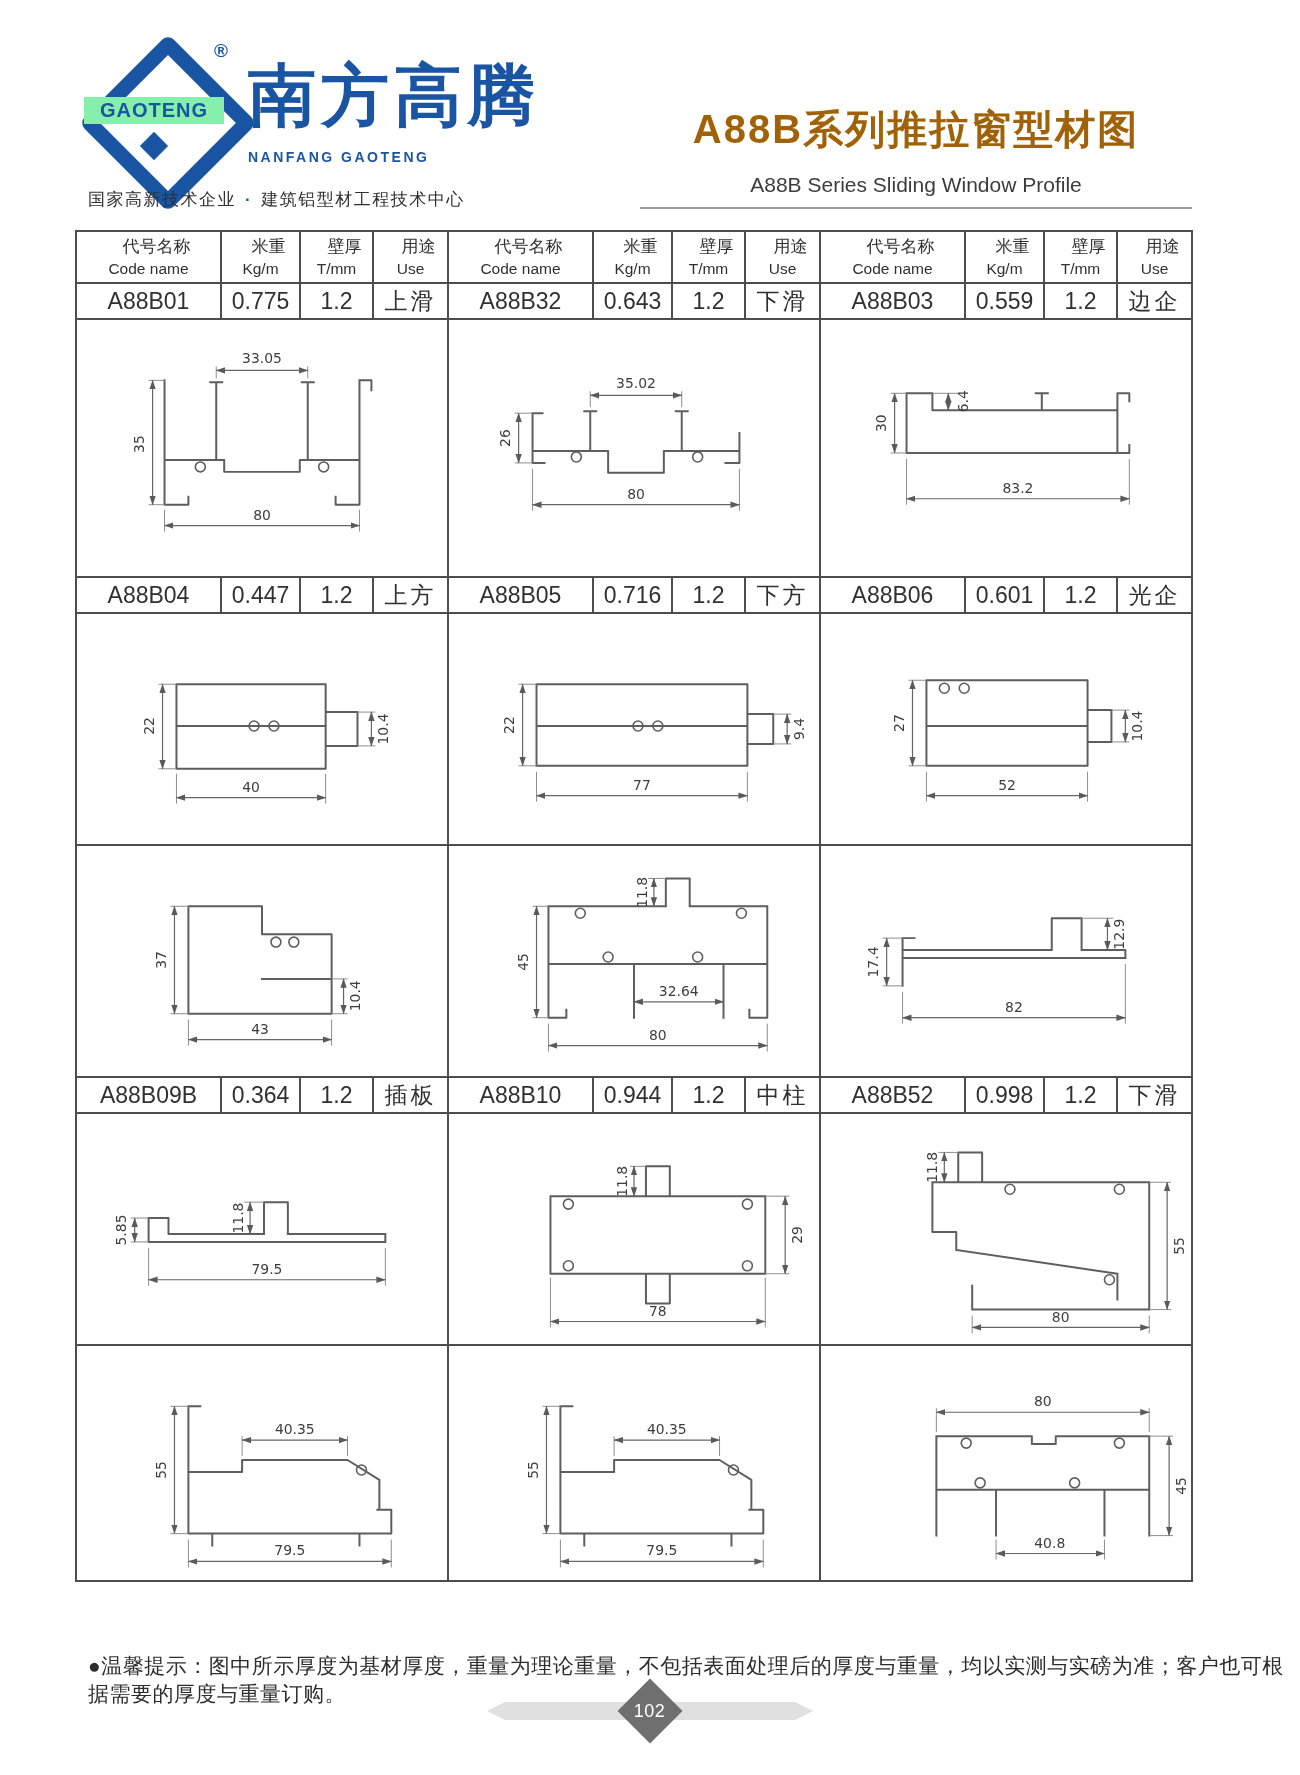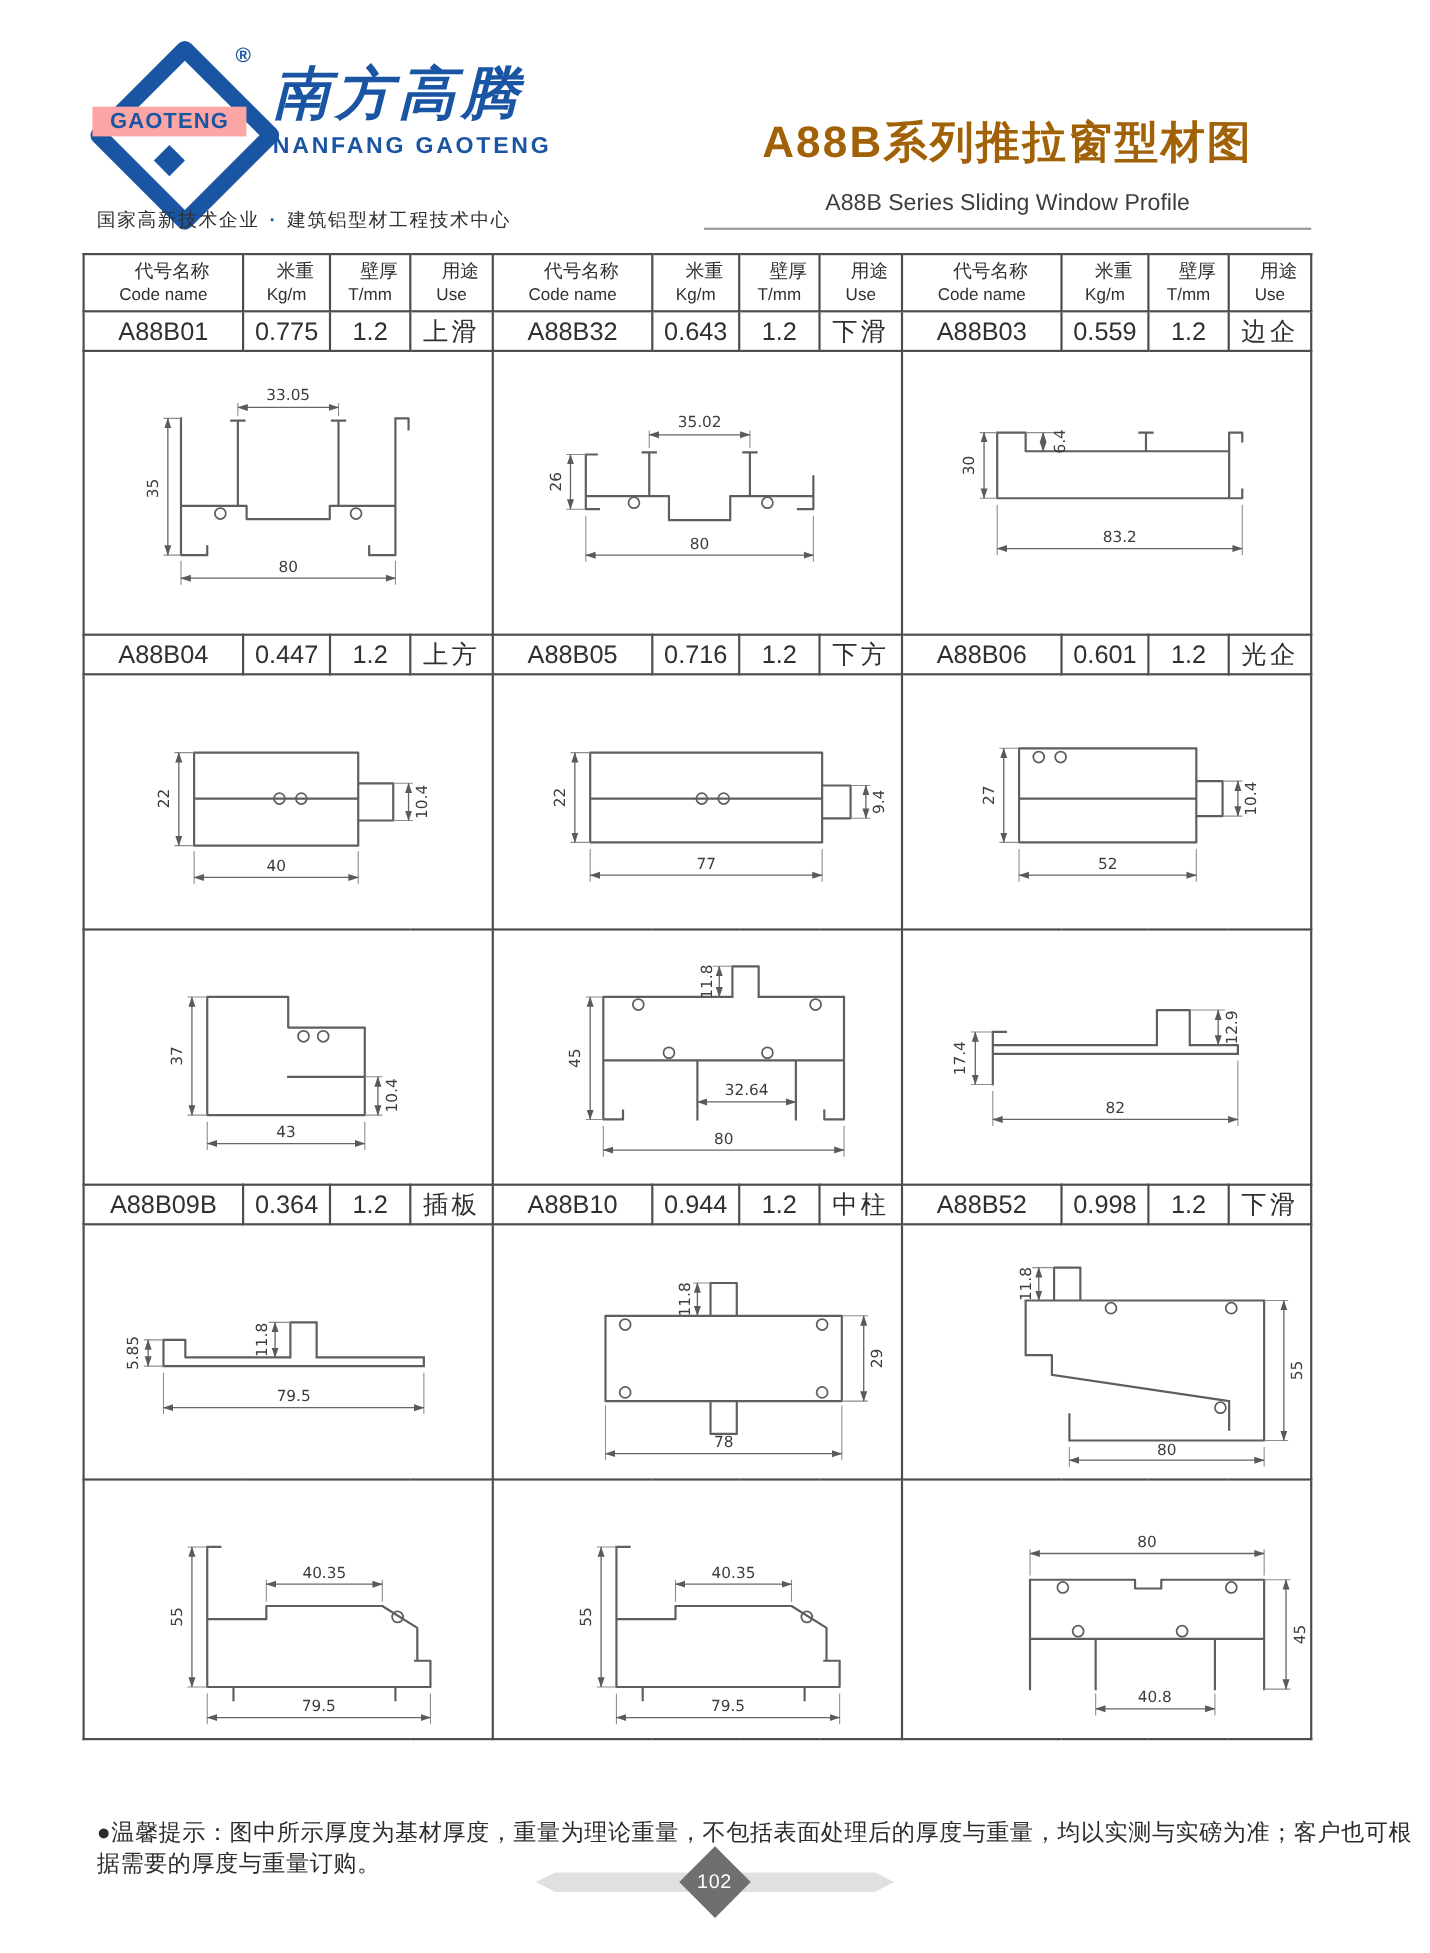--- a/index.html
+++ b/index.html
@@ -5,26 +5,26 @@
   html,body{margin:0;padding:0;background:#fff;}
   .page{position:relative;width:1300px;height:1775px;background:#fff;overflow:hidden;
         font-family:"Liberation Sans","DejaVu Sans",sans-serif;color:#2e2e2e;}
 
   
   .logo{position:absolute;left:88px;top:44px;display:flex;}
   .diamond-wrap{position:relative;width:132px;height:132px;}
   .diamond-outer{position:absolute;left:17px;top:16px;width:96px;height:96px;transform:rotate(45deg);
                  border:15px solid #1a55a3;border-radius:8px;}
   .diamond-inner{position:absolute;left:56px;top:92px;width:20px;height:20px;transform:rotate(45deg);background:#1a55a3;}
-  .gband{position:absolute;left:-4px;right:-4px;top:53px;height:27px;background:#fca5a5;display:flex;align-items:center;justify-content:center;}
+  .gband{position:absolute;left:-4px;right:-4px;top:53px;height:27px;background:#86efac;display:flex;align-items:center;justify-content:center;}
   .gband span{color:#1a55a3;font-weight:bold;font-size:20px;letter-spacing:1px;}
   .reg{position:absolute;right:-8px;top:-4px;color:#1a55a3;font-size:19px;font-weight:bold;}
   .brand{margin-left:28px;padding-top:14px;}
-  .brand-cn{font-size:52px;font-weight:bold;color:#1a55a3;letter-spacing:5px;line-height:1.1;font-style:italic;}
-  .brand-en{font-size:21px;font-weight:bold;color:#1a55a3;letter-spacing:2.5px;margin-top:6px;}
+  .brand-cn{font-size:68px;font-weight:bold;color:#1a55a3;letter-spacing:5px;line-height:1.1;}
+  .brand-en{font-size:14px;font-weight:bold;color:#1a55a3;letter-spacing:2.5px;margin-top:16px;}
   .tagline{position:absolute;left:88px;top:188px;font-size:17px;color:#2f2f2f;letter-spacing:1.5px;}
   .tagline .dot{color:#1a55a3;margin:0 9px;font-weight:bold;}
   .titleblock{position:absolute;right:108px;top:102px;width:552px;text-align:center;
               border-bottom:2px solid #999;padding-bottom:10px;}
   .title-cn{font-size:40px;font-weight:bold;color:#a16207;letter-spacing:2px;white-space:nowrap;}
   .title-en{font-size:21px;color:#3c3c3c;margin-top:16px;}
 
   
   table.sheet{position:absolute;left:75px;top:230px;width:1117px;border-collapse:collapse;table-layout:fixed;}
   table.sheet td,table.sheet th{border:2px solid #4d4d4d;padding:0;text-align:center;vertical-align:middle;

